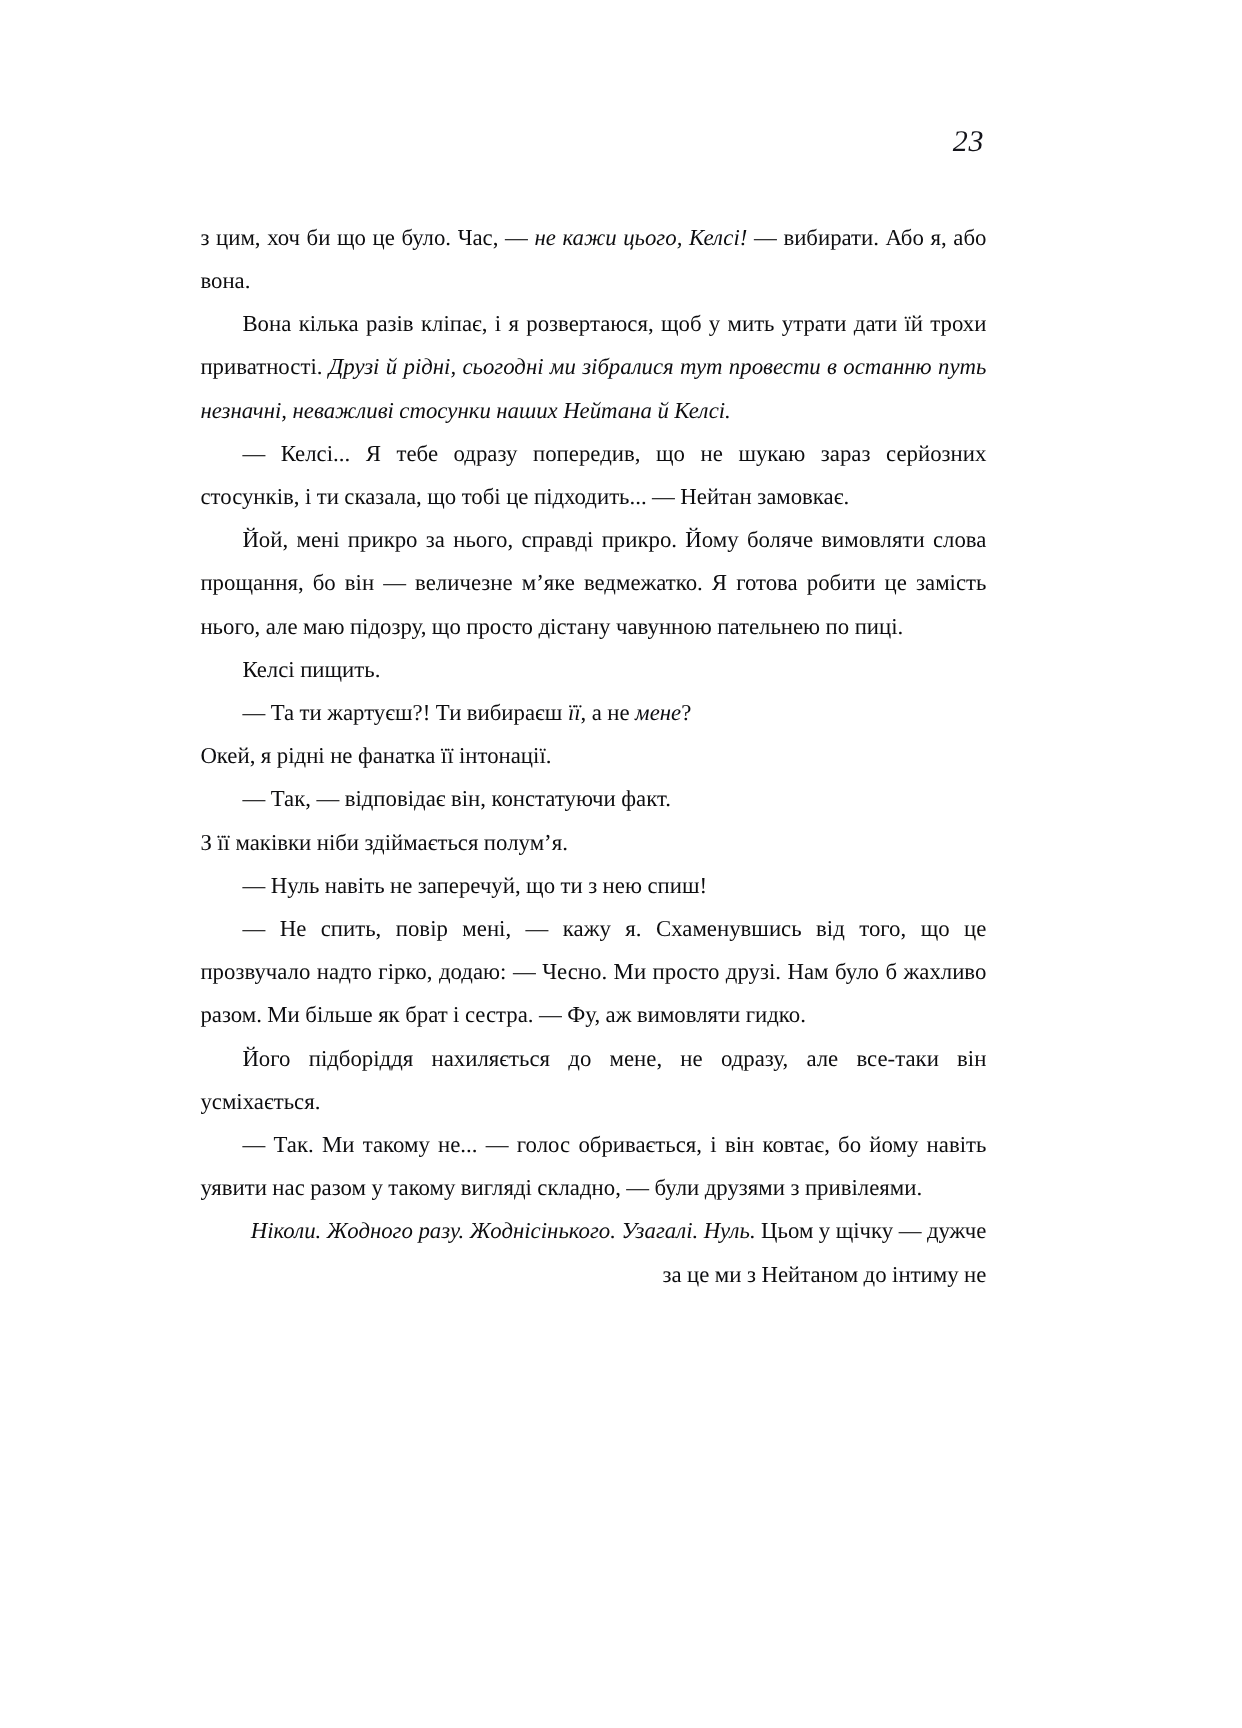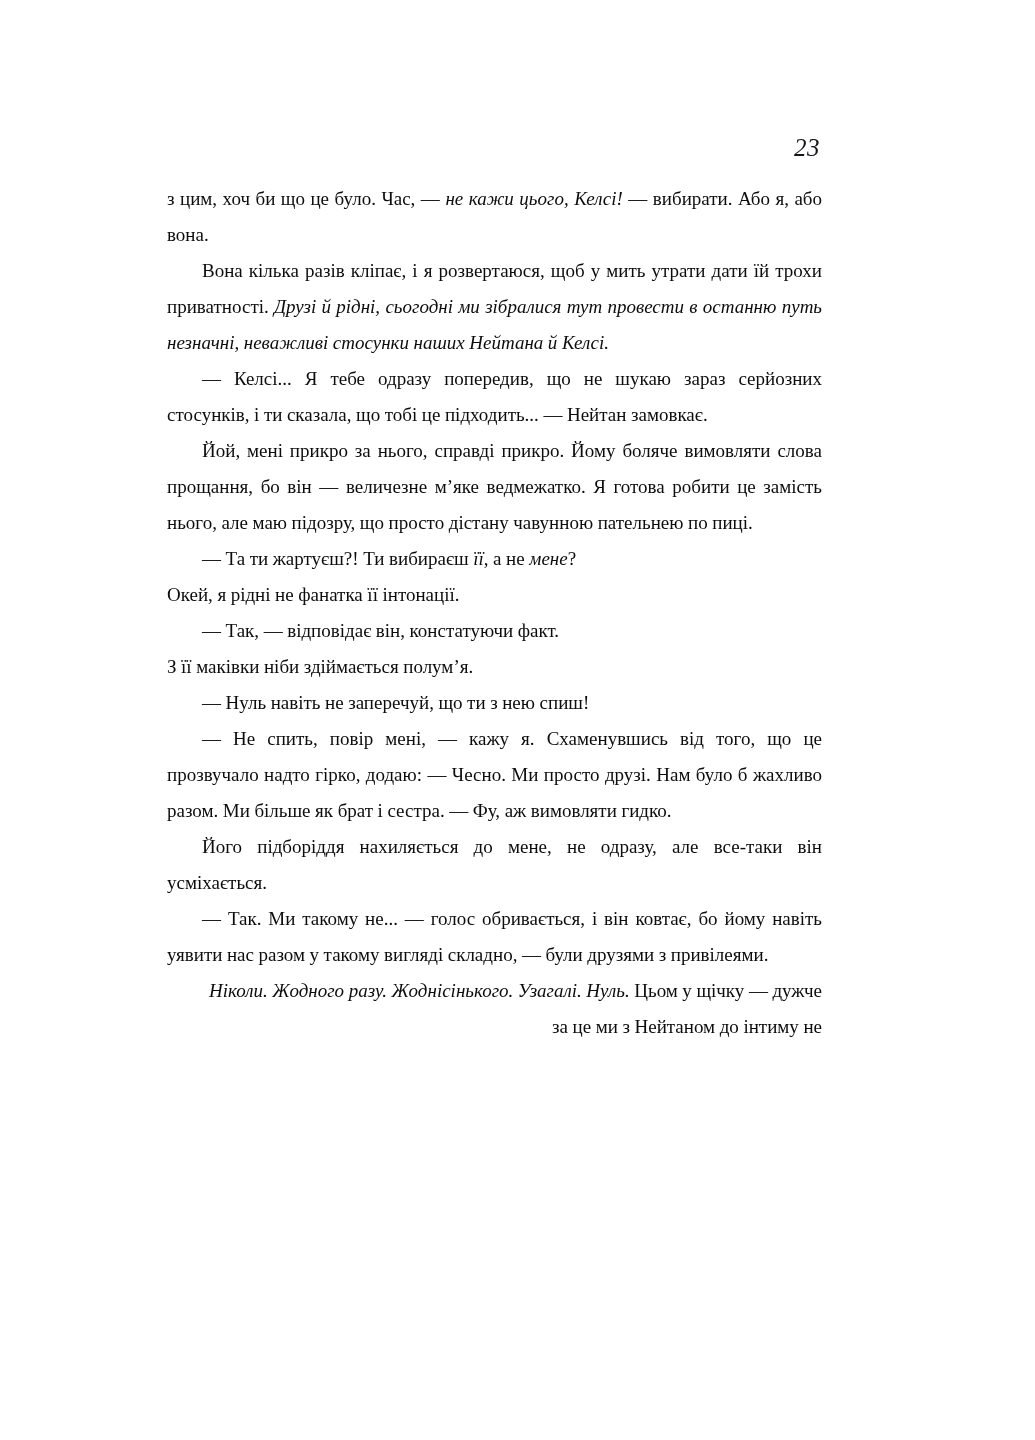--- a/index.html
+++ b/index.html
@@ -12,21 +12,21 @@
     width: 1035px;
     height: 1440px;
     background: #ffffff;
     overflow: hidden;
     font-family: "Liberation Serif", "DejaVu Serif", serif;
     color: #0d0d0f;
     -webkit-font-smoothing: antialiased;
   }
   .folio {
     position: absolute;
-    top: 134px;
+    top: 105px;
     left: 167px;
     width: 653px;
     text-align: right;
     font-style: italic;
     font-size: 25px;
     letter-spacing: 0.5px;
     color: #14141a;
   }
   .textblock {
     position: absolute;
@@ -59,20 +59,21 @@
   <div class="textblock">
 
     <p class="noindent">з цим, хоч би що це було. Час, — <em>не кажи цього, Келсі!</em> — вибирати. Або я, або вона.</p>
 
     <p>Вона кілька разів кліпає, і я розвертаюся, щоб у мить утрати дати їй трохи приватності. <em>Друзі й рідні, сьогодні ми зібралися тут провести в останню путь незначні, неважливі стосунки наших Нейтана й Келсі.</em></p>
 
     <p>— Келсі... Я тебе одразу попередив, що не шукаю зараз серйозних стосунків, і ти сказала, що тобі це під­ходить... — Нейтан замовкає.</p>
 
     <p>Йой, мені прикро за нього, справді прикро. Йому боляче вимовляти слова прощання, бо він — величез­не м’яке ведмежатко. Я готова робити це замість нього, але маю підозру, що просто дістану чавунною патель­нею по пиці.</p>
 
+    <p class="flush">Келсі пищить.</p>
 
     <p class="flush">— Та ти жартуєш?! Ти вибираєш <em>її</em>, а не <em>мене</em>?</p>
 
     <p class="noindent flush">Окей, я рідні не фанатка її інтонації.</p>
 
     <p class="flush">— Так, — відповідає він, констатуючи факт.</p>
 
     <p class="noindent flush">З її маківки ніби здіймається полум’я.</p>
 
     <p class="flush">— Нуль навіть не заперечуй, що ти з нею спиш!</p>

